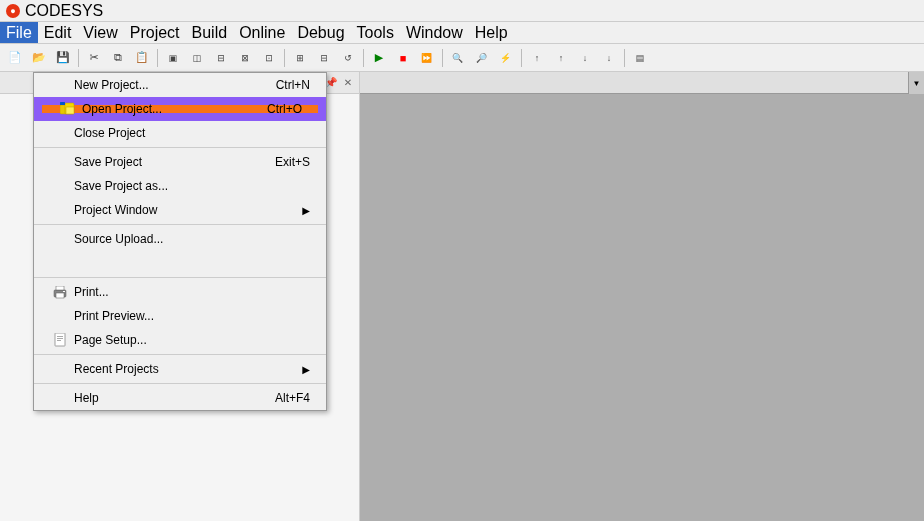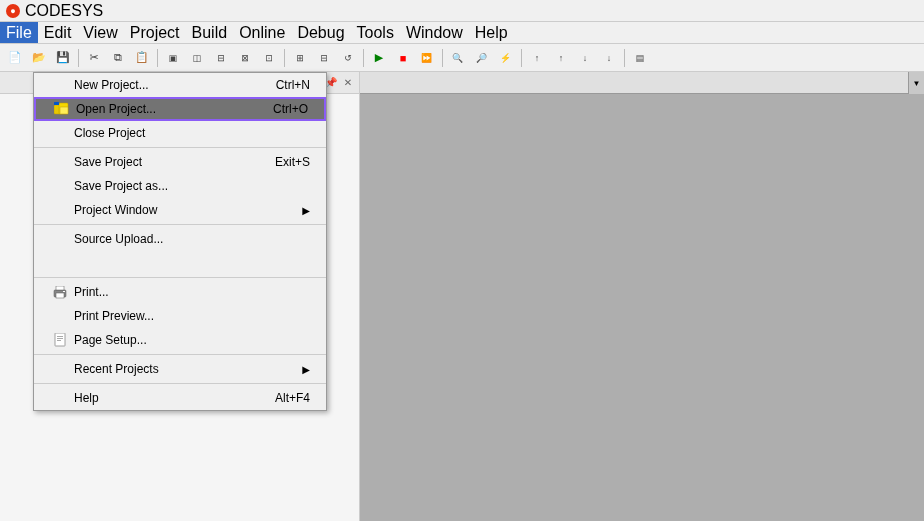--- a/index.html
+++ b/index.html
@@ -152,22 +152,22 @@
       cursor: pointer;
       font-size: 12px;
       color: #000;
       height: 24px;
     }
     .dropdown-item.disabled {
       color: #888;
       cursor: default;
     }
     .dropdown-item.highlighted {
-      background: #737373;
-      border: 2px solid #8b5cf6;
+      background: #f97316;
+      border: 8px solid #8b5cf6;
       color: #000;
       padding-left: 16px;
     }
     .dropdown-item .shortcut {
       color: inherit;
       font-size: 12px;
     }
     .dropdown-item .arrow {
       font-size: 10px;
     }

